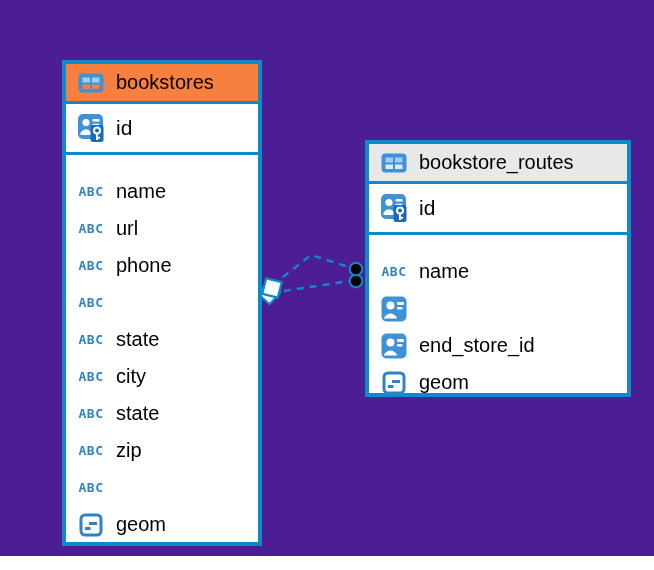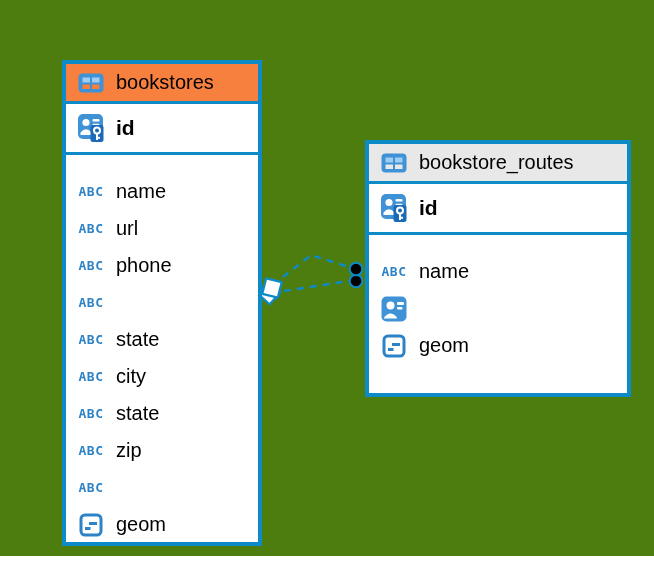--- a/index.html
+++ b/index.html
@@ -1,17 +1,17 @@
 <!DOCTYPE html>
 <html><head>
 <meta charset="utf-8">
 <style>
   html,body{margin:0;padding:0;background:#ffffff;}
   .canvas{
-    position:relative;width:654px;height:556px;background:#4d7c0f;
+    position:relative;width:654px;height:556px;background:#4c1d95;
     font-family:"Liberation Sans",sans-serif;overflow:hidden;
   }
   .connector{position:absolute;left:0;top:0;z-index:1;}
   .rel-line{fill:none;stroke:#0d8bc9;stroke-width:2.4;stroke-dasharray:7 6;}
   .dot-marker{fill:#000000;stroke:#0d8bc9;stroke-width:2;}
   .diamond-marker{fill:#ffffff;stroke:#0d8bc9;stroke-width:2.2;}
 
   .table{
     position:absolute;background:#ffffff;border:4px solid #0d8bc9;
     box-sizing:border-box;z-index:2;color:#000000;
@@ -21,21 +21,21 @@
 
   .thead{
     display:flex;align-items:center;height:37px;
     border-bottom:3px solid #0d8bc9;font-size:20px;
   }
   .thead.orange{background:#f8803f;}
   .thead.gray{background:#e8e8e8;}
 
   .pkrow{
     display:flex;align-items:center;height:48px;
-    border-bottom:3px solid #0d8bc9;font-size:21px;font-weight:bold;
+    border-bottom:3px solid #0d8bc9;font-size:21px;font-weight:normal;
   }
   .cols{padding-top:18px;}
   .colrow{display:flex;align-items:center;height:37px;font-size:20px;}
 
   .icon-cell{
     flex:0 0 38px;width:38px;display:flex;justify-content:center;
     align-items:center;margin-left:6px;
   }
   .label{margin-left:6px;white-space:nowrap;}
 
@@ -186,20 +186,32 @@
             <rect x="0.5" y="0.5" width="25" height="25" rx="5" fill="#3f92d6"></rect>
             <circle cx="9.5" cy="9.5" r="4" fill="#ffffff"></circle>
             <path d="M3 21.5 q6.5 -8 13 0 v1 h-13 z" fill="#ffffff"></path>
             <rect x="16" y="6" width="7" height="3" rx="1" fill="#ffffff"></rect>
             <rect x="16" y="11" width="5.5" height="2.6" rx="1" fill="#ffffff"></rect>
           </svg>
         </span>
       </div>
       <div class="colrow">
         <span class="icon-cell">
+          <svg width="26" height="26" viewBox="0 0 26 26">
+            <rect x="0.5" y="0.5" width="25" height="25" rx="5" fill="#3f92d6"></rect>
+            <circle cx="9.5" cy="9.5" r="4" fill="#ffffff"></circle>
+            <path d="M3 21.5 q6.5 -8 13 0 v1 h-13 z" fill="#ffffff"></path>
+            <rect x="16" y="6" width="7" height="3" rx="1" fill="#ffffff"></rect>
+            <rect x="16" y="11" width="5.5" height="2.6" rx="1" fill="#ffffff"></rect>
+          </svg>
+        </span>
+        <span class="label">end_store_id</span>
+      </div>
+      <div class="colrow">
+        <span class="icon-cell">
           <svg width="24" height="24" viewBox="0 0 24 24">
             <rect x="2" y="2" width="20" height="20" rx="4" fill="#ffffff" stroke="#2e83c6" stroke-width="3"></rect>
             <rect x="10" y="9" width="8" height="3" fill="#2e83c6"></rect>
             <rect x="6" y="14" width="5.5" height="3" fill="#2e83c6"></rect>
           </svg>
         </span>
         <span class="label">geom</span>
       </div>
     </div>
   </div>

